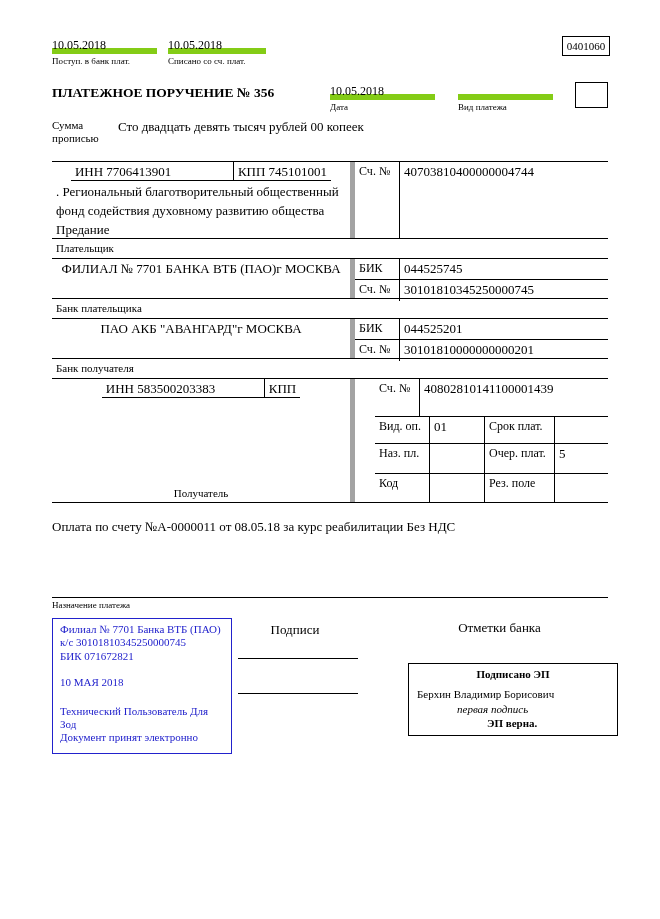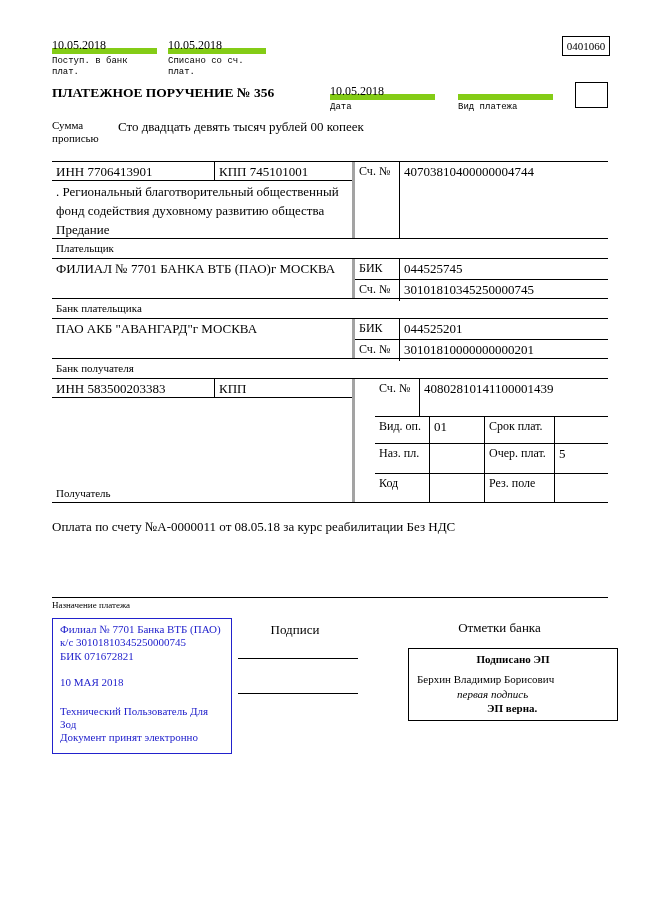--- a/index.html
+++ b/index.html
@@ -9,34 +9,34 @@
     position:relative; width:660px; height:919px; background:#ffffff;
     font-family:"Liberation Serif","DejaVu Serif",serif; color:#000; font-size:13px;
     overflow:hidden;
   }
   .abs { position:absolute; }
   .b { font-weight:bold; }
   .i { font-style:italic; }
   .cap { font-size:9px; line-height:1.2; }
   .small { font-size:11px; }
   .field .val { font-size:12px; height:16px; border-bottom:6px solid #84cc16; }
-  .field .cap { padding-top:2px;font-family:Liberation Mono, monospace; }
+  .field .cap { padding-top:2px; }
   .codebox { border:1px solid #000; text-align:center; font-size:11px; line-height:18px; }
   .emptybox { border:1px solid #000; }
 
   
   .ptable { border-top:1px solid #000; border-bottom:1px solid #000; width:556px; }
   .trow { display:flex; }
   .row { display:flex; }
   .bb { border-bottom:1px solid #000; }
   .br { border-right:1px solid #000; }
   .cell { padding:2px 4px; line-height:1.25; overflow:hidden; }
   .lbl { font-size:12px; }
   .flex1 { flex:1; }
-  .leftcol { width:303px; border-right:3px solid #a3a3a3; display:flex; flex-direction:column; }
+  .leftcol { width:303px; border-right:5px solid #a3a3a3; display:flex; flex-direction:column;align-items:center; }
   .rightcol { flex:1; display:flex; flex-direction:column; }
   .captionrow { border-bottom:1px solid #000; font-size:11px; padding:3px 4px 2px; height:20px; overflow:hidden; }
   .tbl-caption { font-size:11px; padding:2px 4px 3px; margin-top:auto; }
 
   .purpose-block { border-top:1px solid #000; padding-top:2px; font-size:9px; }
 
   .sigline { border-top:1px solid #000; }
   .bank-stamp {
     border:1px solid var(--stamp-color); color:var(--stamp-color);
     font-size:11px; line-height:1.22; padding:4px 7px; width:180px; min-height:136px;
@@ -173,20 +173,20 @@
     <div class="gap14">Технический Пользователь Для Зод</div>
     <div>Документ принят электронно</div>
   </div>
 
   <div class="abs" style="left:235px; top:622px; width:120px; text-align:center;">Подписи</div>
   <div class="abs" style="left:427px; top:620px; width:145px; text-align:center;">Отметки банка</div>
 
   <div class="abs sigline" style="left:238px; top:658px; width:120px;"></div>
   <div class="abs sigline" style="left:238px; top:693px; width:120px;"></div>
 
-  <div class="abs ep-stamp" style="left:408px; top:648px;">
+  <div class="abs ep-stamp" style="left:408px; top:663px;">
     <div class="b" style="text-align:center;">Подписано ЭП</div>
     <div style="margin-top:6px;">Берхин Владимир Борисович</div>
     <div class="i" style="margin-left:40px;">первая подпись</div>
     <div class="b" style="margin-left:70px;">ЭП верна.</div>
   </div>
 
 </div>
 
 </body></html>

